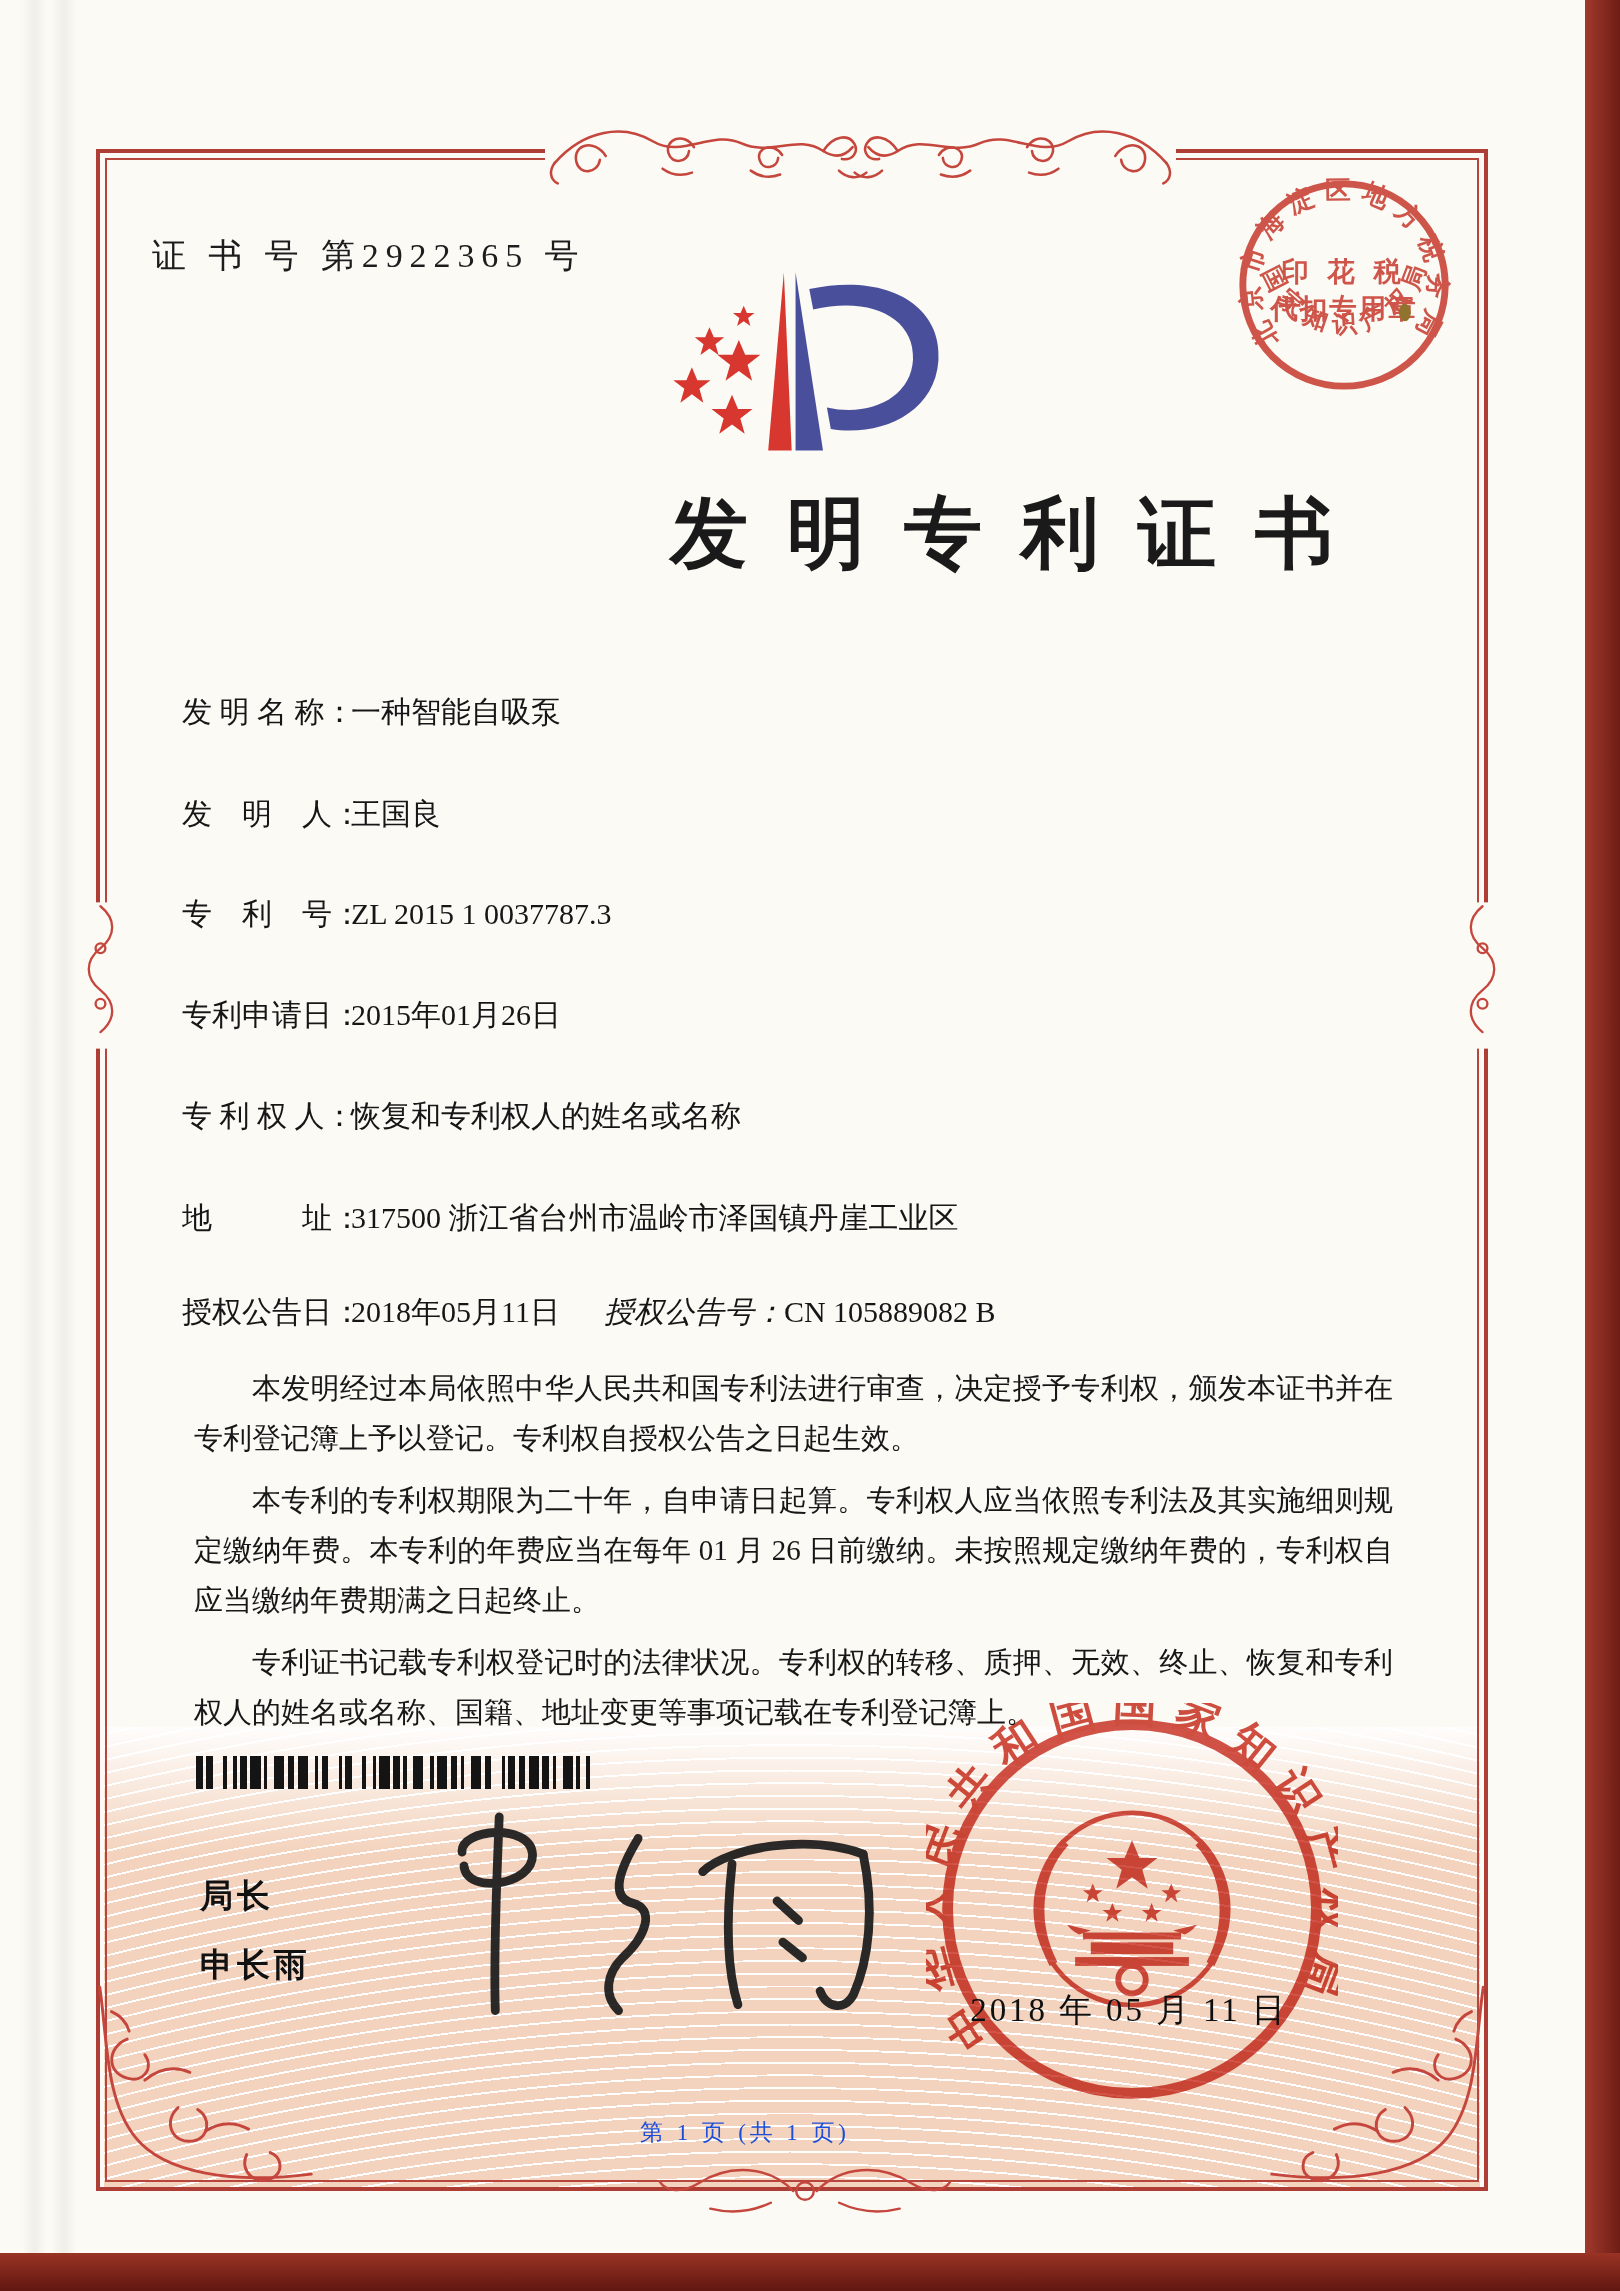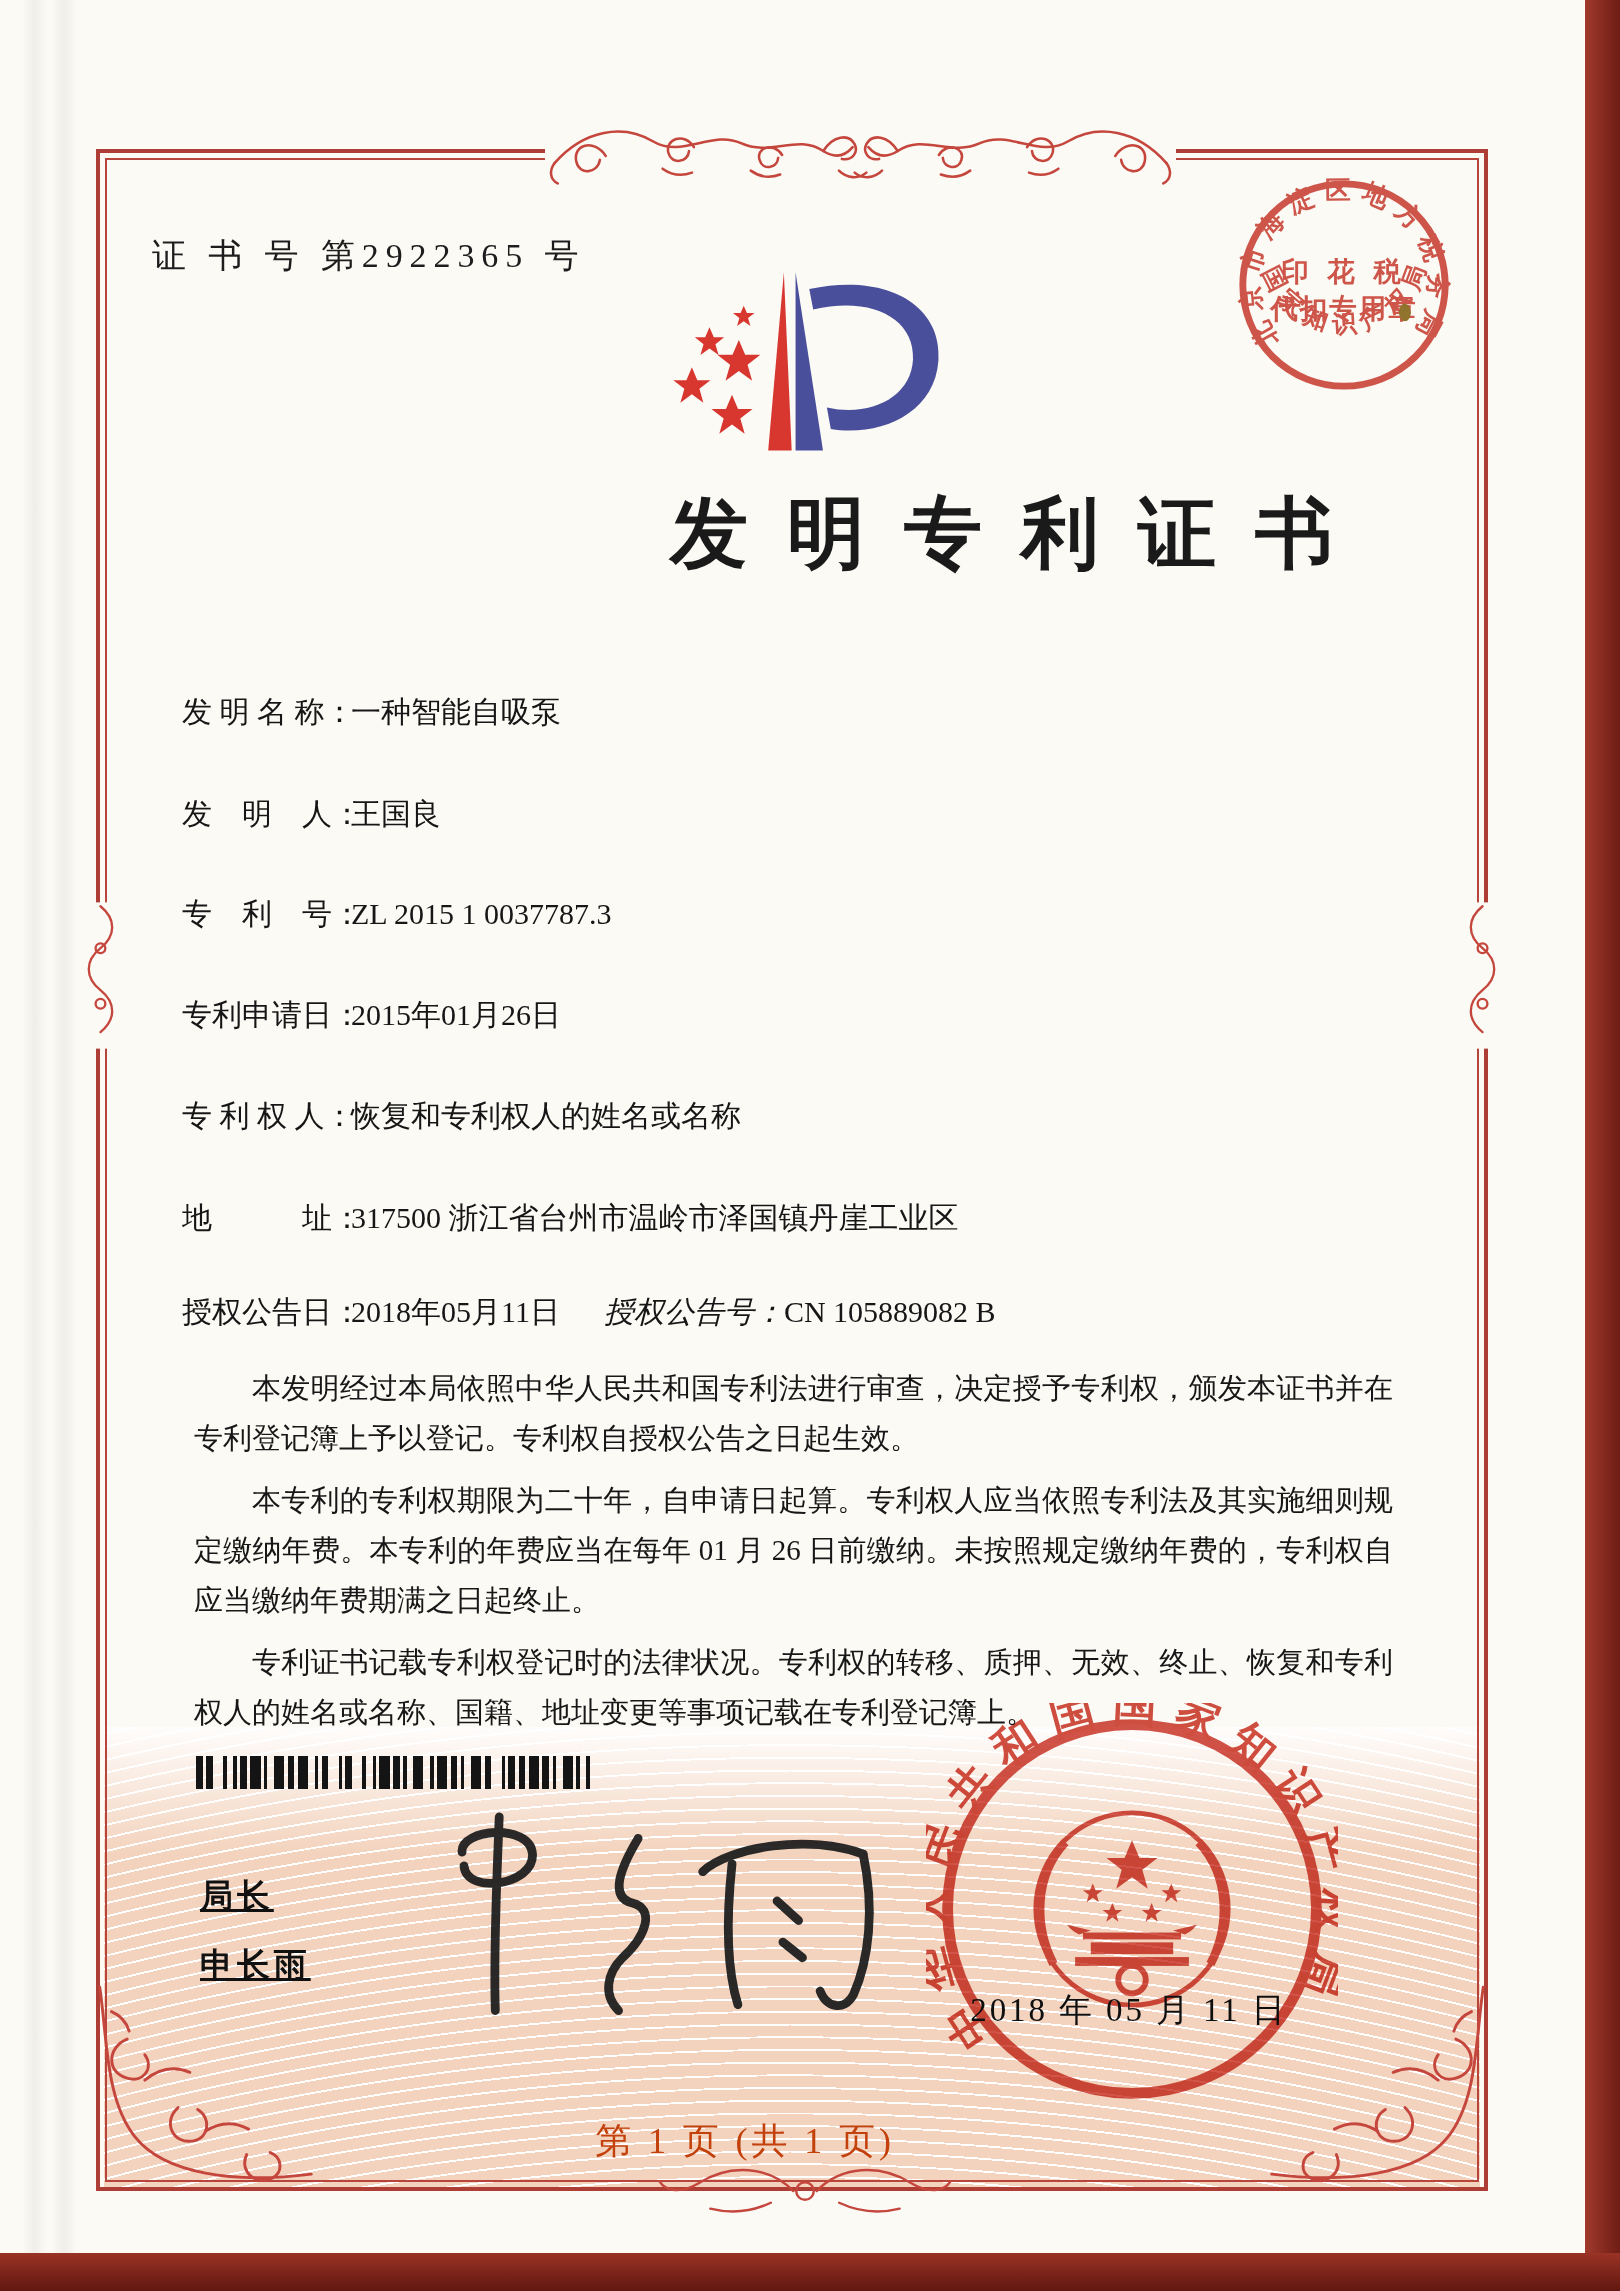--- a/index.html
+++ b/index.html
@@ -43,28 +43,28 @@
   .frow{position:absolute;left:0;white-space:nowrap;font-size:30px;color:#161616;}
   .frow .lab{display:inline-block;width:169px;}
   .grant-no{margin-left:44px;font-style:italic;}
   .paras{position:absolute;left:182px;top:1351px;width:1223px;
     font-size:29px;color:#171717;line-height:50px;text-align:justify;}
   .paras p{margin:12px;text-indent:2em;}
   .barcode{position:absolute;left:196px;top:1756px;width:404px;height:33px;display:flex;}
   .barcode i{display:block;height:100%;}
   .signer{position:absolute;left:200px;top:1874px;font-family:"Liberation Sans","DejaVu Sans",sans-serif;
     font-weight:600;font-size:33px;color:#111;}
-  .signer div{margin-bottom:23.5px;letter-spacing:3.9px;text-decoration:underline;}
+  .signer div{margin-bottom:23.5px;letter-spacing:3.9px;}
   .signature{position:absolute;left:436px;top:1811px;}
   .seal{position:absolute;left:926px;top:1703px;mix-blend-mode:multiply;opacity:.95;}
   .seal-date{position:absolute;left:933px;top:1988px;width:392px;text-align:center;
     font-size:33px;color:#0f0f0f;letter-spacing:2.9px;}
   .tax-stamp{position:absolute;left:1233px;top:174px;mix-blend-mode:multiply;opacity:.93;}
   .footer{position:absolute;left:441px;top:2117px;width:608px;text-align:center;
-    font-size:36px;color:#c2410c;letter-spacing:3.9px;}
+    font-size:23px;color:#1d4ed8;letter-spacing:3.9px;}
   .svgtext{font-family:"Liberation Serif","DejaVu Serif",serif;}
 </style>
 </head>
 <body>
 
 <div class="paper">
   <div class="crease" style="left:21.6px"></div>
   <div class="crease" style="left:51px"></div>
 
   <div class="wave-panel"></div>

